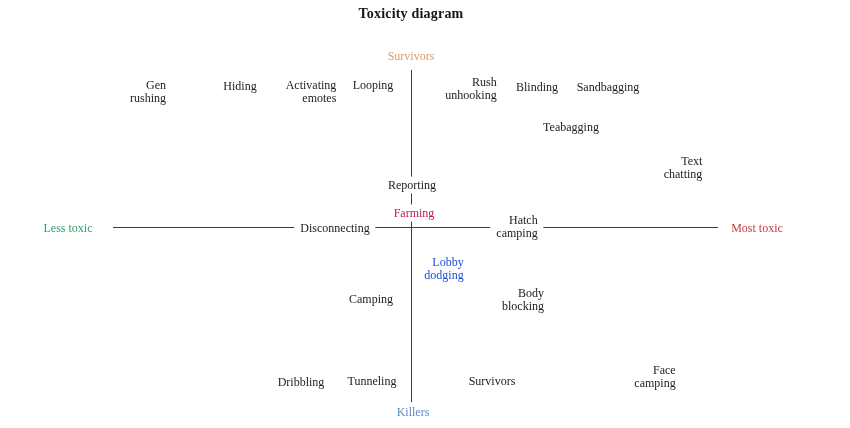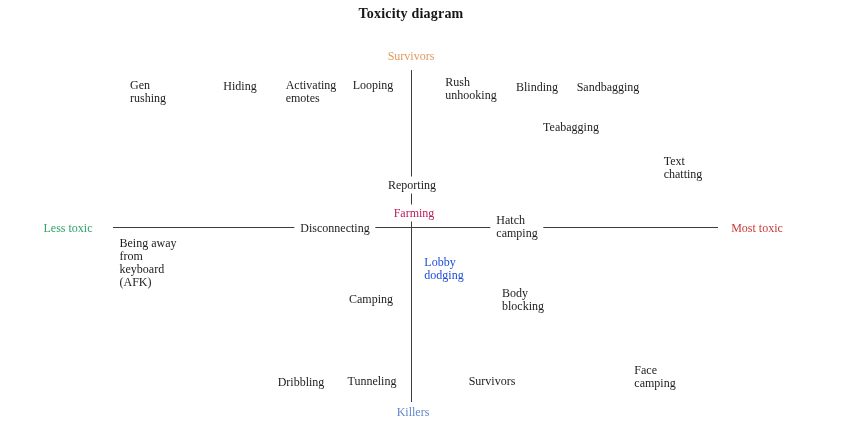--- a/index.html
+++ b/index.html
@@ -34,21 +34,21 @@
   .axis.v { width: 1px; }
   .labels-layer {
     position: absolute;
     inset: 0;
   }
   .label {
     position: absolute;
     transform: translate(-50%, -50%);
     font-size: 12px;
     line-height: 13px;
-    text-align: left;
+    text-align: right;
     color: #1c1c1c;
     white-space: pre-line;
   }
   .label.on-axis {
     background: #ffffff;
     padding: 2px 6px;
   }
 </style>
 </head>
 <body>
@@ -76,24 +76,20 @@
       <div class="label" style="left: 537px; top: 87px; color: rgb(28, 28, 28);">Blinding</div>
       <div class="label" style="left: 608px; top: 87px; color: rgb(28, 28, 28);">Sandbagging</div>
       <div class="label" style="left: 571px; top: 127px; color: rgb(28, 28, 28);">Teabagging</div>
       <div class="label" style="left: 683px; top: 168px; color: rgb(28, 28, 28);">Text
 chatting</div>
       <div class="label on-axis" style="left: 412px; top: 185px; color: rgb(28, 28, 28);">Reporting</div>
       <div class="label on-axis" style="left: 335px; top: 228px; color: rgb(28, 28, 28);">Disconnecting</div>
       <div class="label on-axis" style="left: 414px; top: 213px; color: #be185d;">Farming</div>
       <div class="label on-axis" style="left: 517px; top: 227px; color: rgb(28, 28, 28);">Hatch
 camping</div>
-      <div class="label" style="left: 148px; top: 263px; color: rgb(28, 28, 28);">Being away
-from
-keyboard
-(AFK)</div>
       <div class="label" style="left: 444px; top: 269px; color: #1d4ed8;">Lobby
 dodging</div>
       <div class="label" style="left: 371px; top: 299px; color: rgb(28, 28, 28);">Camping</div>
       <div class="label" style="left: 523px; top: 300px; color: rgb(28, 28, 28);">Body
 blocking</div>
       <div class="label" style="left: 301px; top: 382px; color: rgb(28, 28, 28);">Dribbling</div>
       <div class="label" style="left: 372px; top: 381px; color: rgb(28, 28, 28);">Tunneling</div>
       <div class="label" style="left: 492px; top: 381px; color: rgb(28, 28, 28);">Survivors</div>
       <div class="label" style="left: 655px; top: 377px; color: rgb(28, 28, 28);">Face
 camping</div>

